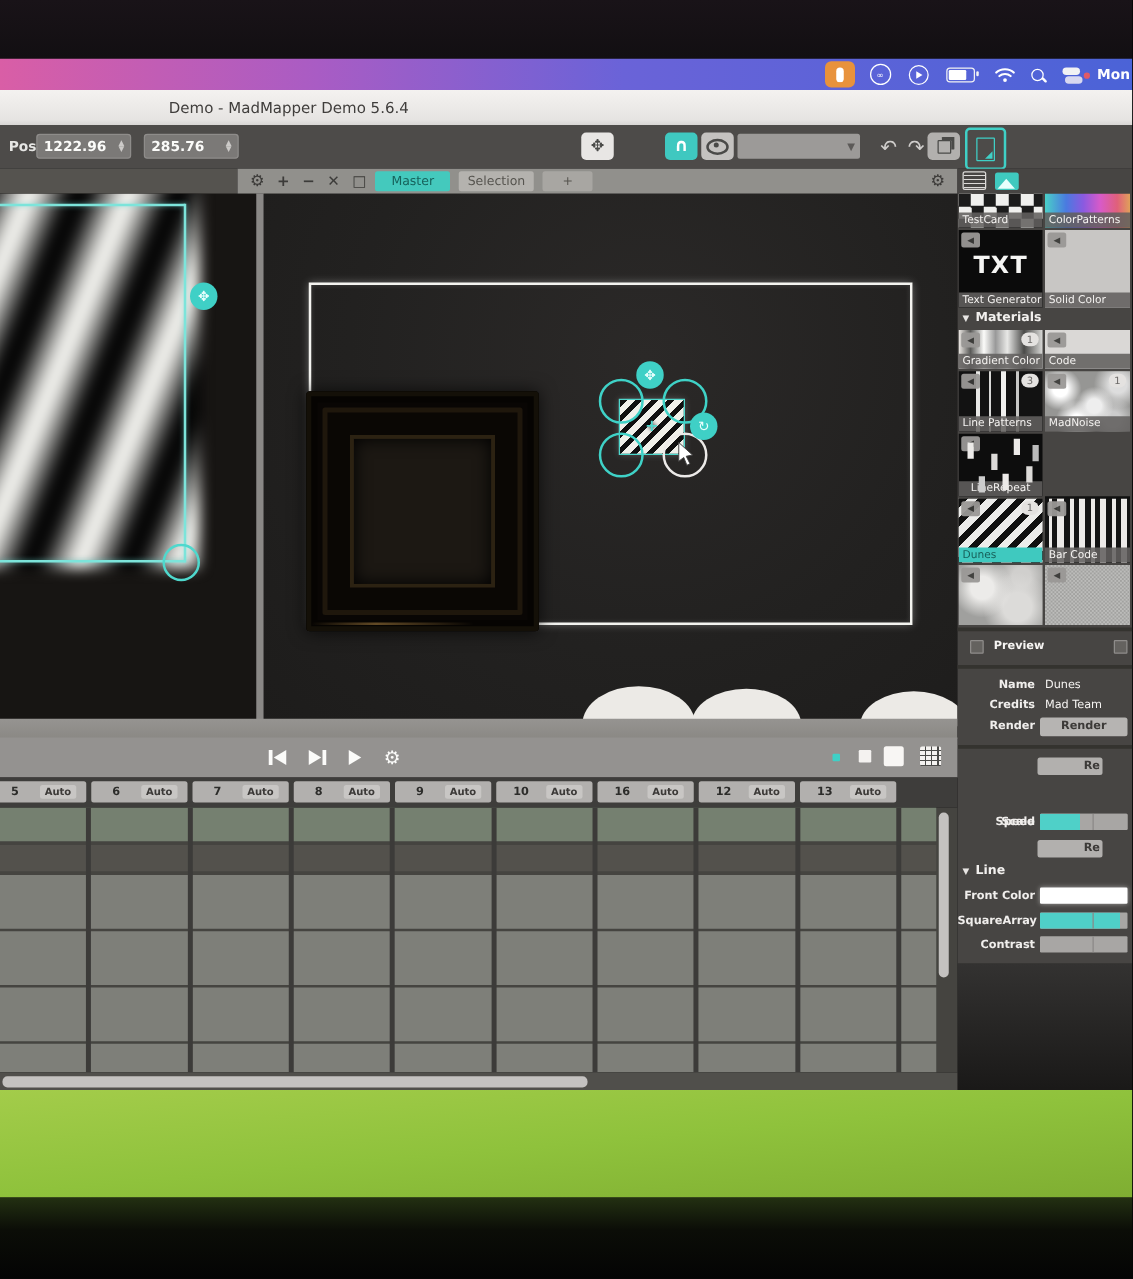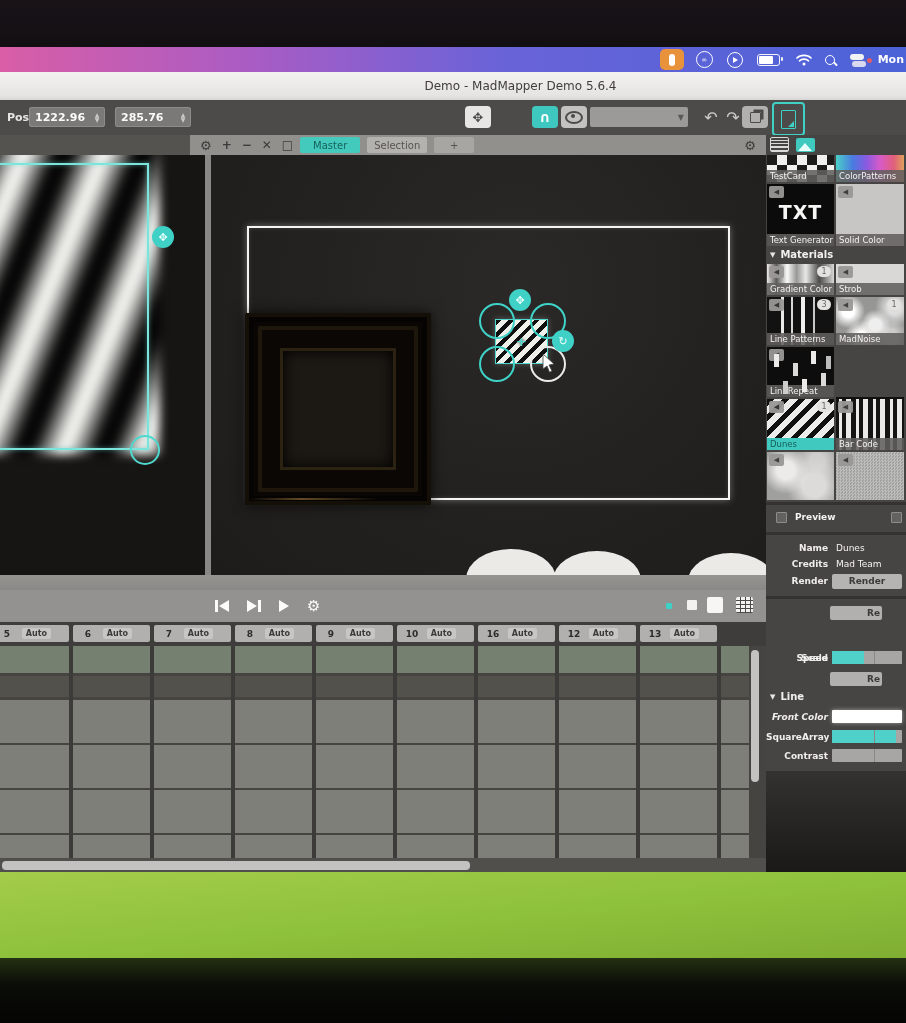--- a/index.html
+++ b/index.html
@@ -29,21 +29,21 @@
   .search-ic{width:8px;height:8px;border:1.8px solid #fff;border-radius:50%;position:relative;margin-right:15px;}
   .search-ic::after{content:"";position:absolute;left:7px;top:7px;width:5px;height:1.8px;background:#fff;transform:rotate(45deg);border-radius:1px;}
   .userswitch{position:relative;margin-right:10px;width:18px;height:12px;}
   .userswitch b{position:absolute;left:0;top:0;width:14px;height:6px;background:#f2f2f4;border-radius:3px;}
   .userswitch i{position:absolute;left:2px;top:7px;width:14px;height:6px;background:#d8d8f0;border-radius:3px;}
   .userswitch u{position:absolute;right:-4px;top:4px;width:5px;height:5px;background:#e05a66;border-radius:50%;}
   .mb-clock{color:#fff;font-size:11px;font-weight:bold;padding-right:2px;}
 
   
   .titlebar{left:0;top:72px;width:906px;height:28px;background:linear-gradient(180deg,#f4f2f0 0%,#e6e4e2 85%,#d8d6d4 100%);
-    display:flex;align-items:center;justify-content:center;}
+    display:flex;align-items:center;}
   .titlebar span{margin-left:135px;font-size:12px;color:#403e3c;}
 
   
   .toolbar{left:0;top:100px;width:906px;height:35px;background:#4d4b49;}
   .pos-label{left:7px;top:111px;font-size:11px;font-weight:bold;color:#e6e6e4;}
   .spinner{top:107px;height:20px;background:#7b7977;border-radius:3px;display:flex;align-items:center;box-shadow:inset 0 0 0 1px #8e8c8a;}
   .spinner .val{color:#fbfbf9;font-size:11px;font-weight:bold;padding:0 6px;flex:1;}
   .spinner .steps{width:12px;display:flex;flex-direction:column;align-items:center;justify-content:center;color:#cccac8;font-size:6px;line-height:5px;padding-right:2px;}
   .tb-btn{top:106px;width:26px;height:22px;border-radius:4px;display:flex;align-items:center;justify-content:center;font-size:13px;}
   .move-btn{left:465px;background:#e8e6e4;color:#4a4a48;}
@@ -130,21 +130,21 @@
   .t-gradient{background:linear-gradient(90deg,#ece8e4 0%,#5a5a58 14%,#fbfbf9 30%,#999 44%,#e8e8e6 58%,#4a4a48 78%,#d8d8d6 100%);}
   .t-strob{background:#dad8d6;}
   .t-linepat{background:#121212;
     background-image:linear-gradient(90deg,transparent 0 14px,#e8e8e6 14px 17px,transparent 17px 24px,#d8d8d6 24px 26px,transparent 26px 34px,#f0f0ee 34px 38px,transparent 38px 46px,#c8c8c6 46px 48px,transparent 48px);}
   .t-madnoise{background:
     radial-gradient(circle at 18% 30%,#fff 0 9%,transparent 26%),
     radial-gradient(circle at 58% 58%,#eee 0 12%,transparent 32%),
     radial-gradient(circle at 86% 22%,#ddd 0 10%,transparent 28%),
     radial-gradient(circle at 38% 84%,#fff 0 10%,transparent 30%),
     radial-gradient(circle at 80% 80%,#ccc 0 9%,transparent 26%),#969694;}
-  .t-linerepeat{background:#0d0d0d;position:relative;}
+  .t-linerepeat{background:#0d0d0d;position:relative;text-align:center;}
   .t-linerepeat::after{content:"";position:absolute;left:7px;top:7px;width:5px;height:13px;background:#eceae8;
     box-shadow:19px 9px 0 #dcdad8, 37px -3px 0 #eceae8, 9px 27px 0 #ccc, 28px 25px 0 #eceae8, 47px 19px 0 #dcdad8, 52px 2px 0 #bbb;}
   .t-squarearr{background:#101010;position:relative;}
   .t-squarearr::after{content:"";position:absolute;left:4px;top:5px;width:14px;height:7px;background:#d8d6d4;
     box-shadow:18px 3px 0 #b8b6b4, 36px -2px 0 #e8e6e4, 6px 14px 0 #989694, 26px 13px 0 #d0cecc, 44px 11px 0 #c0beba, 14px 24px 0 #e0dedc, 38px 23px 0 #a8a6a4, 0 28px 0 #ccc;}
   .t-dunes{background:repeating-linear-gradient(135deg,#101010 0 5px,#ececea 5px 11px);}
   .t-barcode{background:repeating-linear-gradient(90deg,#141414 0 3px,#eceae8 3px 6px,#141414 6px 10px,#eceae8 10px 15px,#141414 15px 17px);}
   .t-marble{background:
     radial-gradient(circle at 28% 38%,#ecebe9 0 16%,transparent 42%),
     radial-gradient(circle at 70% 70%,#dcdbd9 0 20%,transparent 48%),
@@ -178,21 +178,21 @@
   .view-dot{position:absolute;left:666px;top:603px;width:6px;height:6px;background:#3fd0c6;border-radius:1px;}
   .view-sq-s{position:absolute;left:687px;top:600px;width:10px;height:10px;background:#f4f2f0;border-radius:1px;}
   .view-sq-l{position:absolute;left:707px;top:597px;width:16px;height:16px;background:#f8f6f4;border-radius:2px;}
   .calc-ic{position:absolute;left:736px;top:597px;width:17px;height:16px;background:#f4f2f0;border-radius:2px;
     background-image:repeating-linear-gradient(180deg,transparent 0 3px,#4a4a48 3px 4px),repeating-linear-gradient(90deg,transparent 0 4px,#4a4a48 4px 5px);background-size:100% 100%;}
   .tl-headers{left:0;top:622px;width:766px;height:24px;background:#3e3d3b;overflow:hidden;}
   .tl-chiprow{position:absolute;left:-8px;top:3px;display:flex;gap:4px;}
   .tl-chip{width:77px;height:17px;background:#b2b0ae;border-radius:2px;display:flex;align-items:center;}
   .tl-chip .num{flex:1;text-align:center;color:#2c2c2a;font-size:9px;font-weight:bold;}
   .tl-chip .auto{background:#c8c6c4;border-radius:2px;color:#3c3a38;font-size:8px;font-weight:bold;
-    padding:1px 4px;margin-right:18px;}
+    padding:1px 4px;margin-right:8px;}
 
   
   .cuegrid{left:0;top:646px;width:766px;height:212px;background:#454440;overflow:hidden;}
   .grow{position:absolute;left:0;width:749px;}
   .r1{top:0;height:27px;background:#758070;}
   .r2{top:30px;height:21px;background:#53514c;}
   .r3{top:54px;height:43px;background:#7e7f79;}
   .r4{top:99px;height:43px;background:#7e7f79;}
   .r5{top:144px;height:43px;background:#7e7f79;}
   .r6{top:189px;height:23px;background:#7e7f79;}
@@ -358,21 +358,21 @@
     <span>Materials</span>
   </div>
 
   <div class="tile t-gradient" style="left:767px;top:264px;width:67px;height:31px;">
     <span class="play glyph">◀</span>
     <span class="bdg">1</span>
     <span class="lbl">Gradient Color</span>
   </div>
   <div class="tile t-strob" style="left:836px;top:264px;width:68px;height:31px;">
     <span class="play glyph">◀</span>
-    <span class="lbl">Strob</span>
+    <span class="lbl">Code</span>
   </div>
 
   <div class="tile t-linepat" style="left:767px;top:297px;width:67px;height:48px;">
     <span class="play glyph">◀</span>
     <span class="bdg">3</span>
     <span class="lbl">Line Patterns</span>
   </div>
   <div class="tile t-madnoise" style="left:836px;top:297px;width:68px;height:48px;">
     <span class="play glyph">◀</span>
     <span class="bdg">1</span>
@@ -443,21 +443,21 @@
         <span class="fill f46"></span>
         <span class="notch"></span>
       </span>
   </div>
   <div class="cutbtn" style="top:672px;">Re</div>
 
   <div class="abs mat-header" style="top:691px;">
     <span class="tri glyph">▼</span>
     <span>Line</span>
   </div>
-  <div class="insp-row" style="top:709px;height:15px;font-style:italic;">
+  <div class="insp-row" style="top:709px;height:15px;">
     <span class="insp-label">Front Color</span>
     <span class="swatch"></span>
   </div>
   <div class="insp-row" style="top:729px;height:15px;">
     <span class="insp-label">SquareArray</span>
     <span class="slider">
         <span class="fill f90"></span>
         <span class="notch"></span>
       </span>
   </div>

